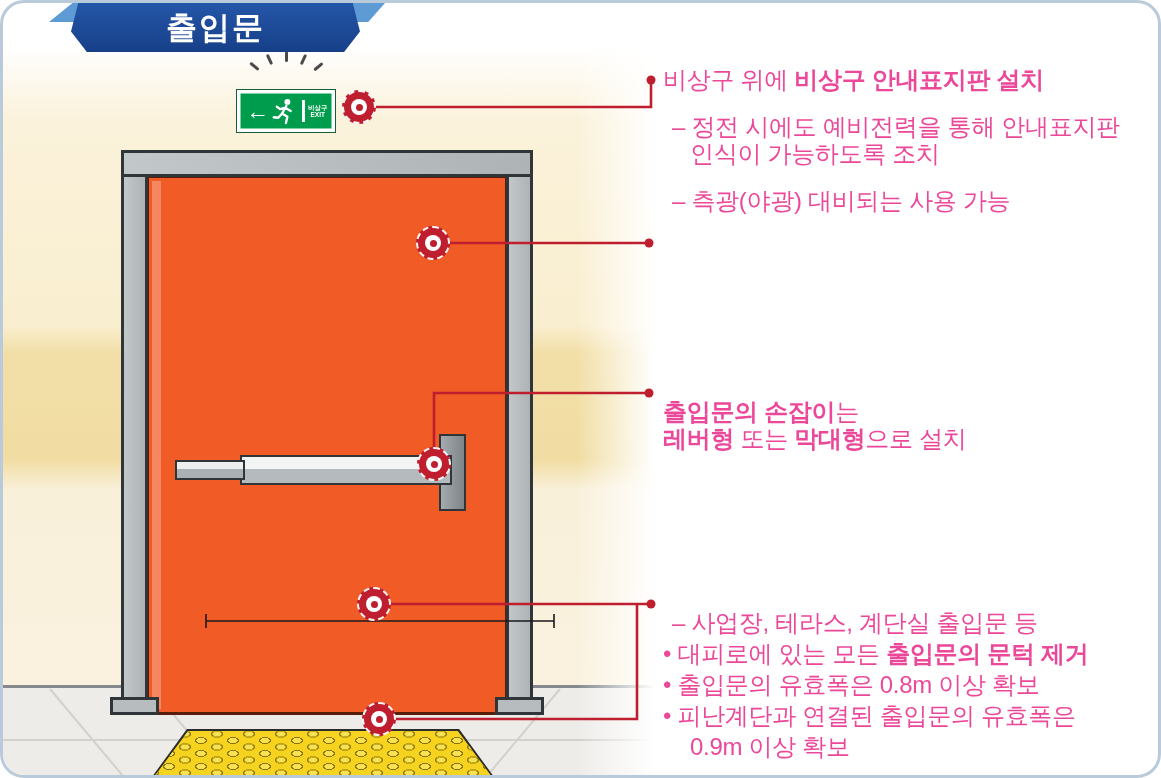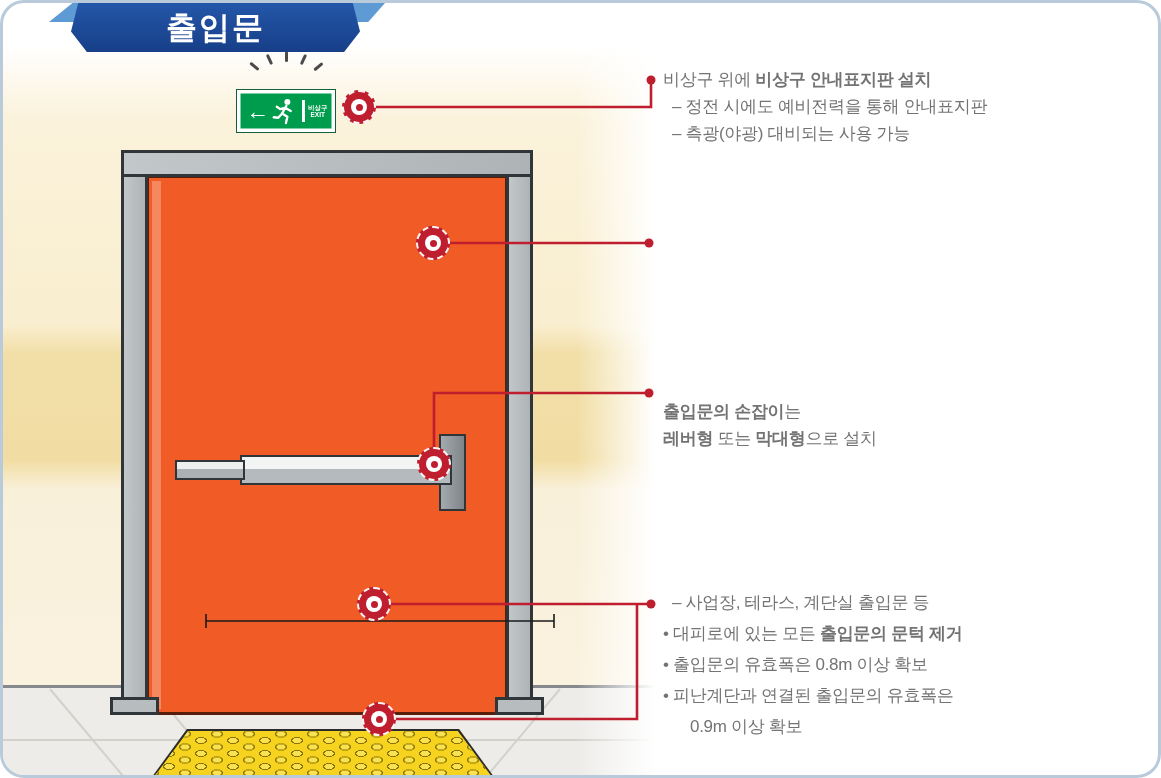--- a/index.html
+++ b/index.html
@@ -91,24 +91,24 @@
     margin:-8px 0 0 -8px; background:#fff; border-radius:50%; }
   .marker-dot { position:absolute; left:50%; top:50%; width:7px; height:7px;
     margin:-3.5px 0 0 -3.5px; background:#BE1E2D; border-radius:50%; }
   .m1 { left:339px; top:87px; }
   .m2 { left:413px; top:223px; }
   .m3 { left:414px; top:444px; }
   .m4 { left:354px; top:584px; }
   .m5 { left:359px; top:699px; }
 
   
-  .ann { position:absolute; width:495px; color:#737373; font-size:17px; line-height:27px; letter-spacing:-0.3px; }
+  .ann { position:absolute; width:495px; color:#ec4899; font-size:24px; line-height:27px; letter-spacing:-0.3px; }
   .ann .ann-line { white-space:nowrap; }
   .ann .b { font-weight:700; }
-  .ann .indent-1 { padding-left:9px; }
+  .ann .indent-1 { padding-left:9px;margin-top:20px; }
   .ann .indent-2 { padding-left:27px; }
   .ann1 { left:660px; top:63px; }
   .ann2 { left:660px; top:226px; }
   .ann3 { left:660px; top:375px;margin-top:20px; }
   .ann4 { left:660px; top:584px; line-height:31px; }
 </style>
 </head>
 <body>
 
 <div class="canvas">
@@ -202,20 +202,21 @@
   </div>
   <div class="marker m5">
     <div class="marker-outer"></div>
     <div class="marker-ring"></div>
       <div class="marker-dot"></div>
   </div>
 
   <div class="ann ann1">
       <div class="ann-line indent-0"><span>비상구 위에 </span><span class="b">비상구 안내표지판 설치</span></div>
       <div class="ann-line indent-1"><span>– 정전 시에도 예비전력을 통해 안내표지판</span></div>
+      <div class="ann-line indent-2"><span>인식이 가능하도록 조치</span></div>
       <div class="ann-line indent-1"><span>– 측광(야광) 대비되는 사용 가능</span></div>
     </div>
   <div class="ann ann3">
       <div class="ann-line indent-0"><span class="b">출입문의 손잡이</span><span>는</span></div>
       <div class="ann-line indent-0"><span class="b">레버형</span><span> 또는 </span><span class="b">막대형</span><span>으로 설치</span></div>
     </div>
   <div class="ann ann4">
       <div class="ann-line indent-1"><span>– 사업장, 테라스, 계단실 출입문 등</span></div>
       <div class="ann-line indent-0"><span>• 대피로에 있는 모든 </span><span class="b">출입문의 문턱 제거</span></div>
       <div class="ann-line indent-0"><span>• 출입문의 유효폭은 0.8m 이상 확보</span></div>

